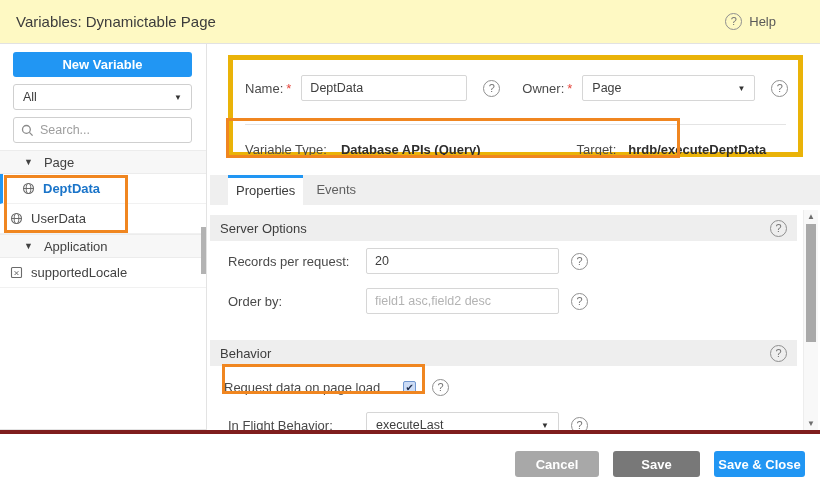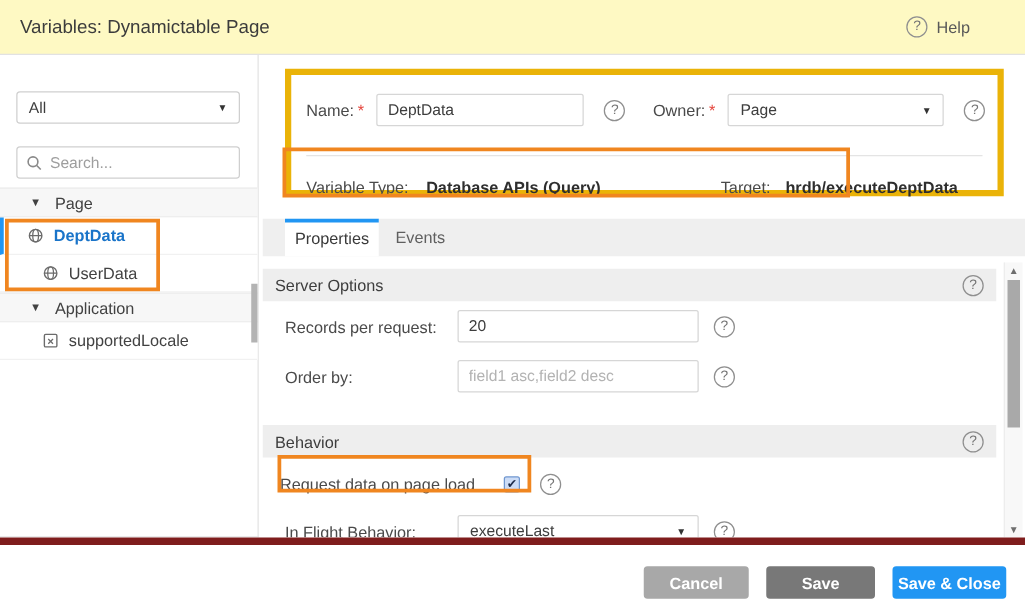--- a/index.html
+++ b/index.html
@@ -26,21 +26,21 @@
   .sidebar {
     position:absolute; left:0; top:44px; width:207px; height:386px;
     background:#ffffff; border-right:1px solid #e3e3e3; border-bottom:1px solid #e3e3e3;
   }
   .new-var {
     position:absolute; left:13px; top:8px; width:179px; height:25px;
     background:#2196f3; border:none; border-radius:3px; color:#fff;
     font-weight:bold; font-size:13px; font-family:inherit; cursor:pointer;
   }
   .filter {
-    position:absolute; left:13px; top:29px; width:179px; height:26px;
+    position:absolute; left:13px; top:40px; width:179px; height:26px;
     border:1px solid #cfcfcf; border-radius:3px; background:#fff;
     display:flex; align-items:center; padding:0 9px; font-size:12.5px; color:#3d3d3d; cursor:pointer;
   }
   .caret { margin-left:auto; font-size:8px; color:#333; }
   .searchbox {
     position:absolute; left:13px; top:73px; width:179px; height:26px;
     border:1px solid #cfcfcf; border-radius:3px; background:#fff;
     display:flex; align-items:center; padding:0 7px; gap:6px;
   }
   .searchbox input {
@@ -49,21 +49,21 @@
   }
   .searchbox input::placeholder { color:#9e9e9e; }
   .tree { position:absolute; left:0; top:106px; right:0; }
   .tgroup {
     height:24px; display:flex; align-items:center; gap:11px; padding-left:24px;
     background:#f7f7f7; border-top:1px solid #ececec; border-bottom:1px solid #ececec;
     cursor:pointer;
   }
   .tgroup .tri { font-size:9px; color:#424242; }
   .titem {
-    height:30px; display:flex; align-items:center; gap:8px; padding-left:34px;
+    height:30px; display:flex; align-items:center; gap:8px; padding-left:10px;
     background:#fff; border-bottom:1px solid #f1f1f1; cursor:pointer; color:#424242;
   }
   .titem.selected { border-left:3px solid #2196f3; padding-left:19px; color:#1a74c9; font-weight:bold; }
   .icon-svg { flex:none; display:block; }
   .orange-box { position:absolute; border:3px solid #f08620; pointer-events:none; z-index:6; }
   .sb-hl { left:4px; top:131px; width:124px; height:58px; }
   .sb-thumb { position:absolute; right:0; top:183px; width:5px; height:47px; background:#b3b3b3; cursor:pointer; }
   
   .main { position:absolute; left:210px; top:44px; width:610px; height:386px; background:#fff; overflow:hidden; }
   .form-panel {
@@ -134,21 +134,21 @@
     position:absolute; right:2px; top:166px; bottom:0; width:15px;
     background:#f8f8f8; border-left:1px solid #ededed;
   }
   .vs-arrow { position:absolute; left:0; width:14px; text-align:center; font-size:8px; color:#6e6e6e; cursor:pointer; }
   .vs-up { top:2px; }
   .vs-down { bottom:2px; }
   .vs-thumb { position:absolute; left:2px; top:14px; width:10px; height:118px; background:#a9a9a9; cursor:pointer; }
   
   .footer {
     position:absolute; left:0; top:430px; width:820px; height:58px; background:#fff;
-    border-top:6px solid #7f1d1d; display:flex; justify-content:flex-end;
+    border-top:4px solid #7f1d1d; display:flex; justify-content:flex-end;
     align-items:flex-start; padding:17px 15px 0 0; gap:14px;
   }
   .btn {
     height:26px; border:none; border-radius:3px; color:#fff; font-weight:bold;
     font-size:13px; font-family:inherit; cursor:pointer;
   }
   .btn-cancel { width:84px; background:#a8a8a8; }
   .btn-save { width:87px; background:#787878; }
   .btn-saveclose { width:91px; background:#2196f3; }
 </style>
@@ -159,20 +159,21 @@
 
   <div class="header">
     <span class="title">Variables: Dynamictable Page</span>
     <span class="help">
       <span class="qicon">?</span>
       <span>Help</span>
     </span>
   </div>
 
   <div class="sidebar">
+    <button class="new-var">New Variable</button>
 
     <div class="filter">
       <span>All</span>
       <span class="caret">▼</span>
     </div>
 
     <div class="searchbox">
       <svg class="icon-svg" width="13" height="13" viewBox="0 0 13 13">
         <circle cx="5.4" cy="5.4" r="3.9" fill="none" stroke="#8a8a8a" stroke-width="1.3"></circle>
         <line x1="8.4" y1="8.4" x2="11.6" y2="11.6" stroke="#8a8a8a" stroke-width="1.3"></line>

